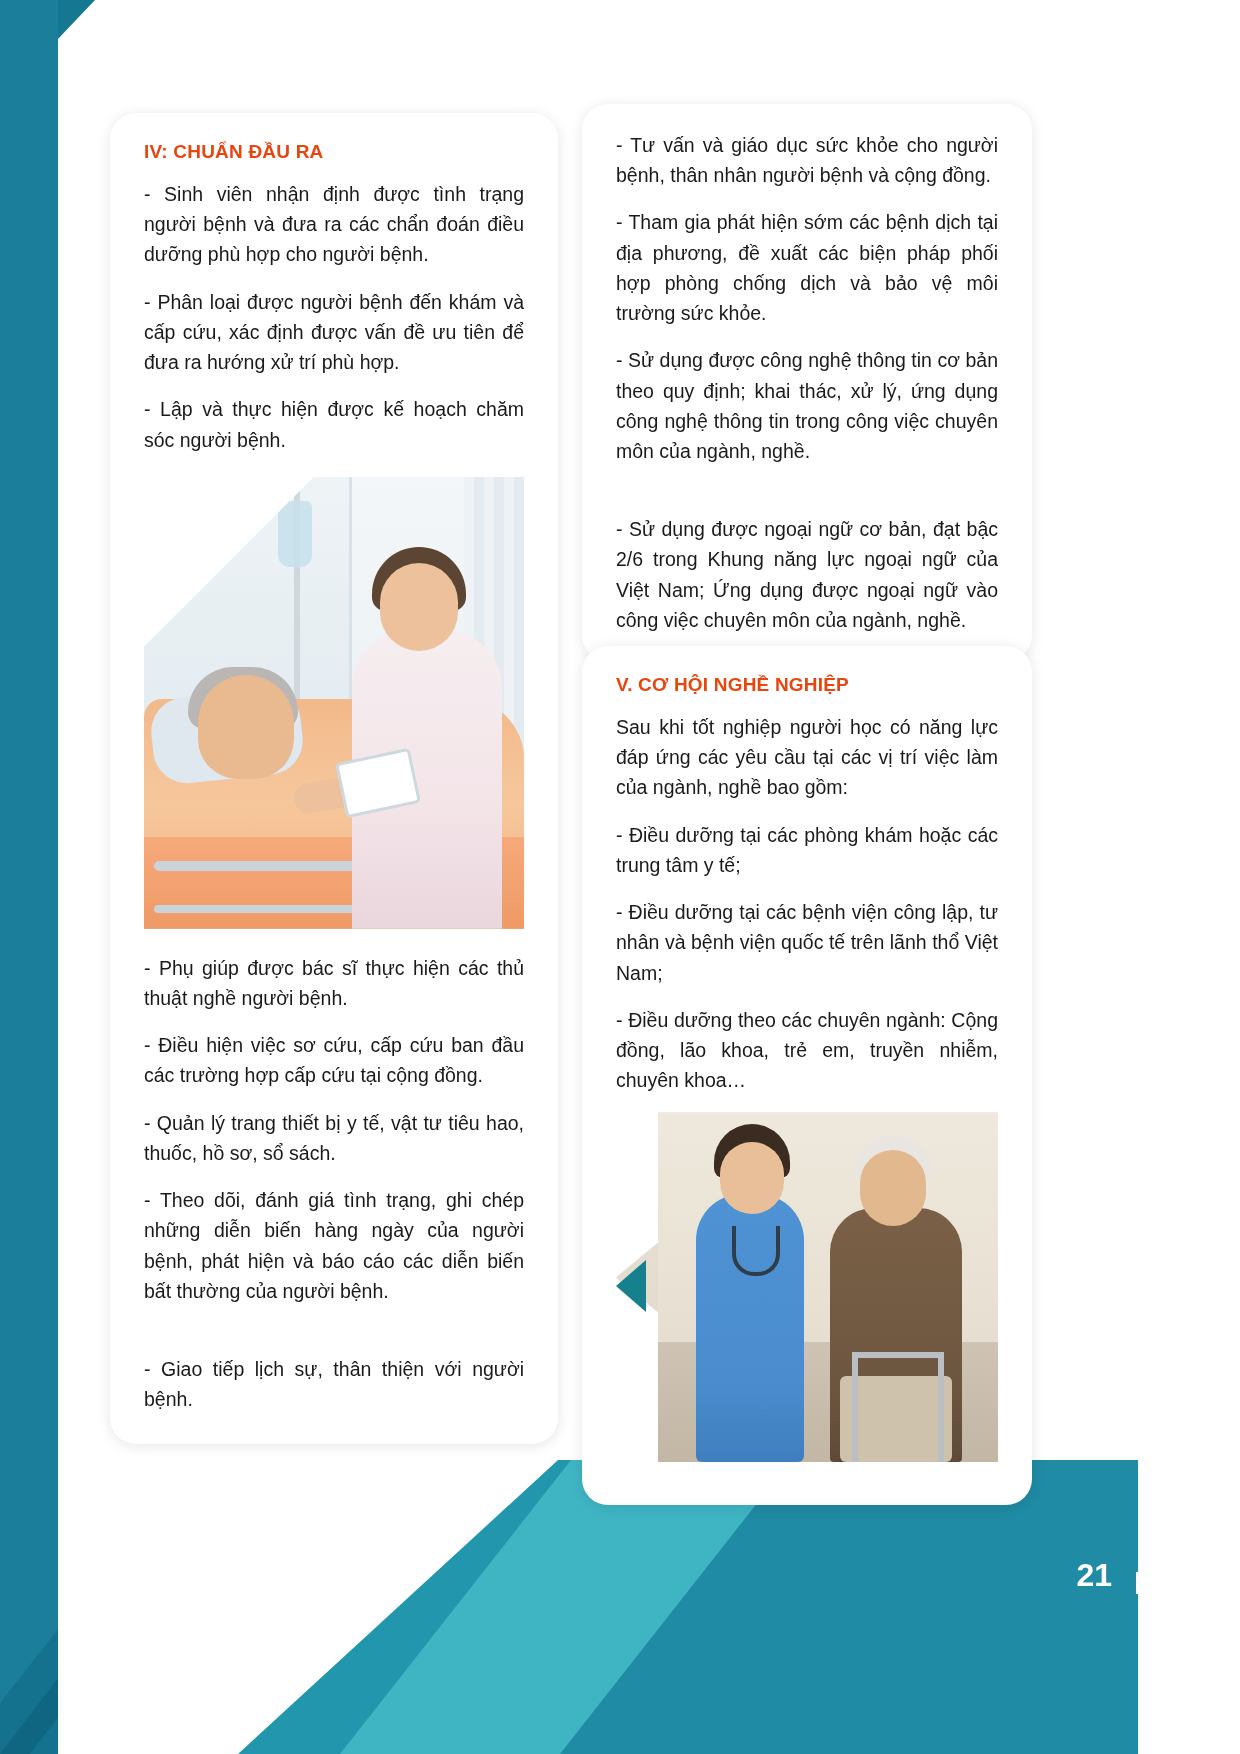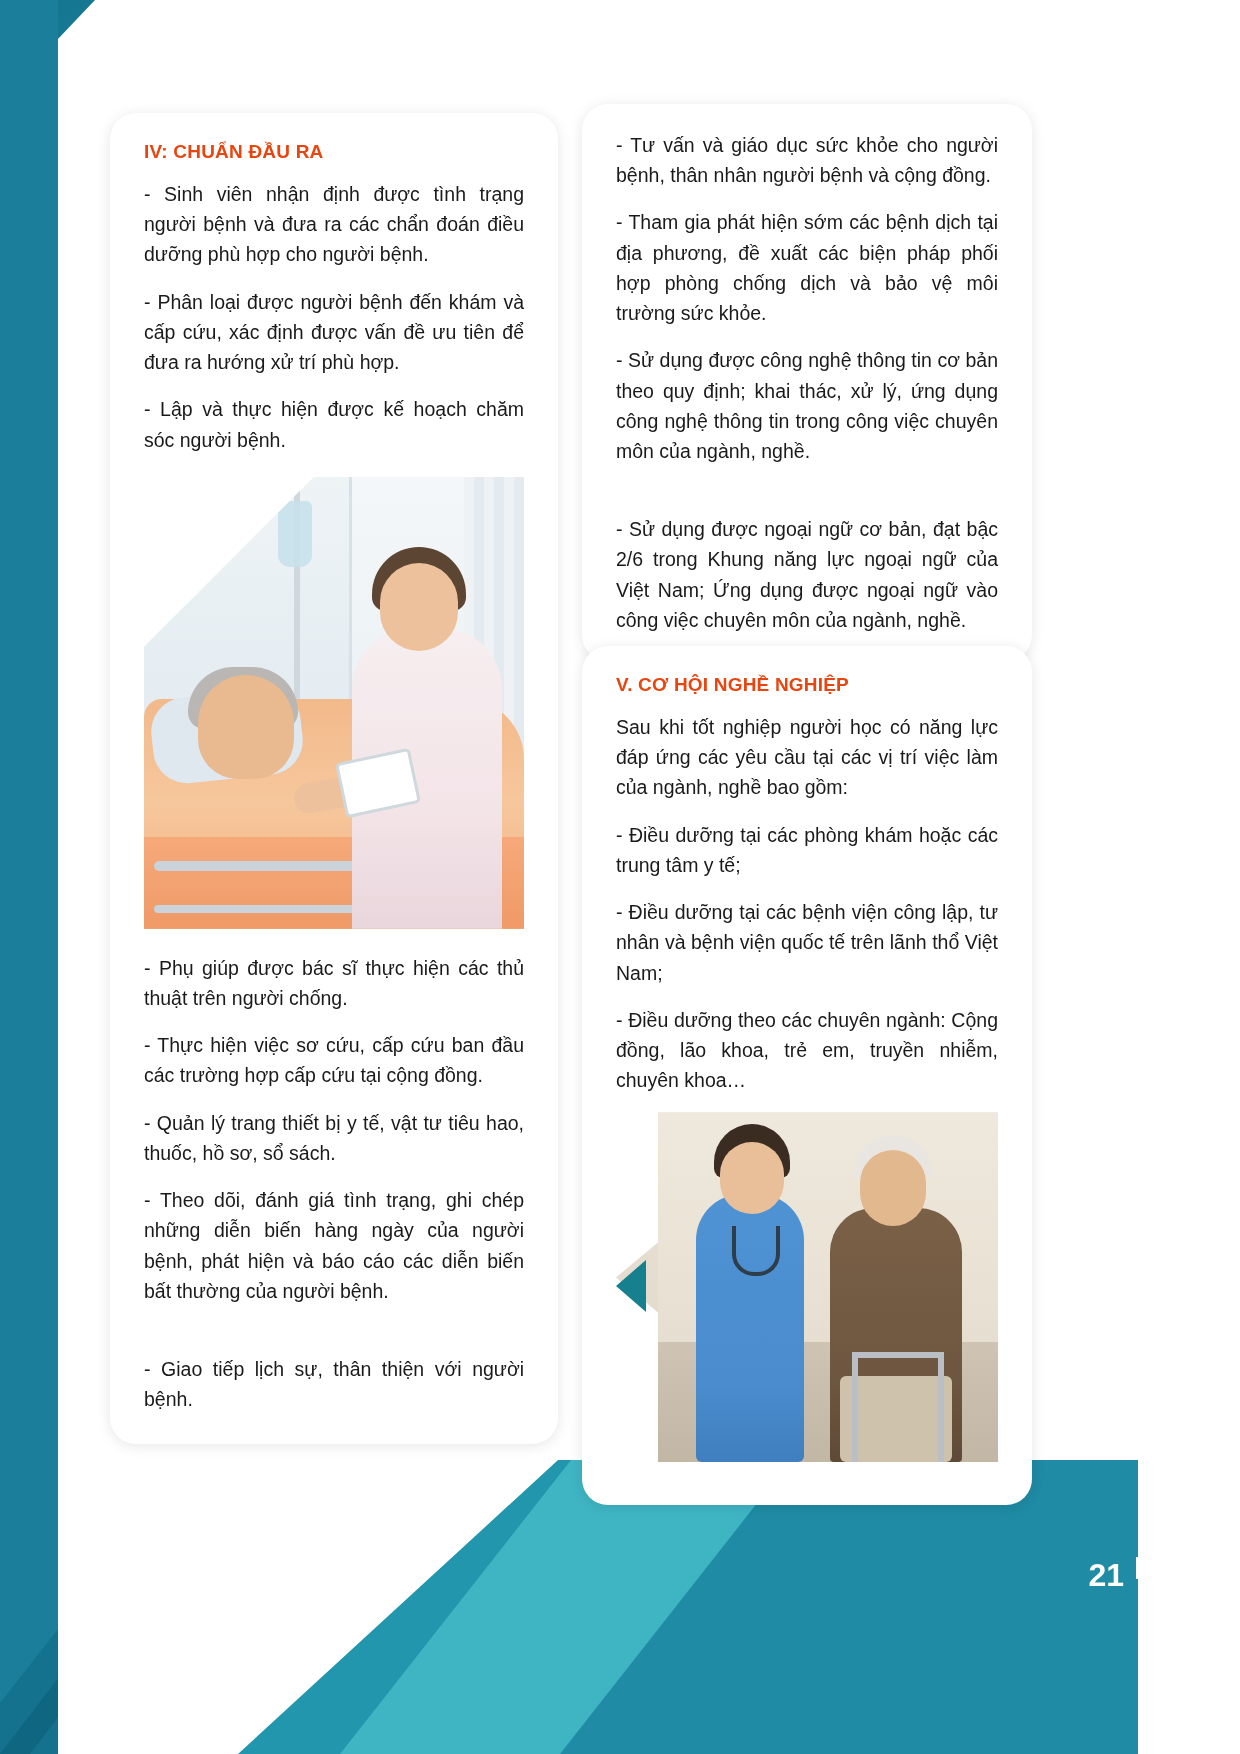--- a/index.html
+++ b/index.html
@@ -309,22 +309,22 @@
     border-bottom: 26px solid transparent;
     border-right: 30px solid #17808f;
   }
 
   
   .page-number {
     position: absolute;
     right: 82px;
     bottom: 160px;
     display: flex;
-    align-items: flex-start;
-    gap: 12px;
+    align-items: flex-end;
+    gap: 24px;
     z-index: 8;
   }
   .page-number .num {
     color: #ffffff;
     font-size: 32px;
     font-weight: 700;
   }
   .page-number .sq {
     width: 22px; height: 22px;
     background: #ffffff;
@@ -375,22 +375,22 @@
           <div class="s1-rail2"></div>
           <div class="s1-nurse-body"></div>
           <div class="s1-nurse-hair"></div>
           <div class="s1-nurse-head"></div>
           <div class="s1-arm"></div>
           <div class="s1-tablet"></div>
         </div>
       </div>
     </div>
 
-    <p class="para">- Phụ giúp được bác sĩ thực hiện các thủ thuật trên người chống.</p>
-    <p class="para">- Thực hiện việc sơ cứu, cấp cứu ban đầu các trường hợp cấp cứu tại cộng đồng.</p>
+    <p class="para">- Phụ giúp được bác sĩ thực hiện các thủ thuật nghề người bệnh.</p>
+    <p class="para">- Điều hiện việc sơ cứu, cấp cứu ban đầu các trường hợp cấp cứu tại cộng đồng.</p>
     <p class="para">- Quản lý trang thiết bị y tế, vật tư tiêu hao, thuốc, hồ sơ, sổ sách.</p>
     <p class="para">- Theo dõi, đánh giá tình trạng, ghi chép những diễn biến hàng ngày của người bệnh, phát hiện và báo cáo các diễn biến bất thường của người bệnh.</p>
     <p class="para">- Giao tiếp lịch sự, thân thiện với người bệnh.</p>
   </div>
 
   <div class="card" id="card-right-top">
     <p class="para">- Tư vấn và giáo dục sức khỏe cho người bệnh, thân nhân người bệnh và cộng đồng.</p>
     <p class="para">- Tham gia phát hiện sớm các bệnh dịch tại địa phương, đề xuất các biện pháp phối hợp phòng chống dịch và bảo vệ môi trường sức khỏe.</p>
     <p class="para">- Sử dụng được công nghệ thông tin cơ bản theo quy định; khai thác, xử lý, ứng dụng công nghệ thông tin trong công việc chuyên môn của ngành, nghề.</p>
     <p class="para">- Sử dụng được ngoại ngữ cơ bản, đạt bậc 2/6 trong Khung năng lực ngoại ngữ của Việt Nam; Ứng dụng được ngoại ngữ vào công việc chuyên môn của ngành, nghề.</p>

